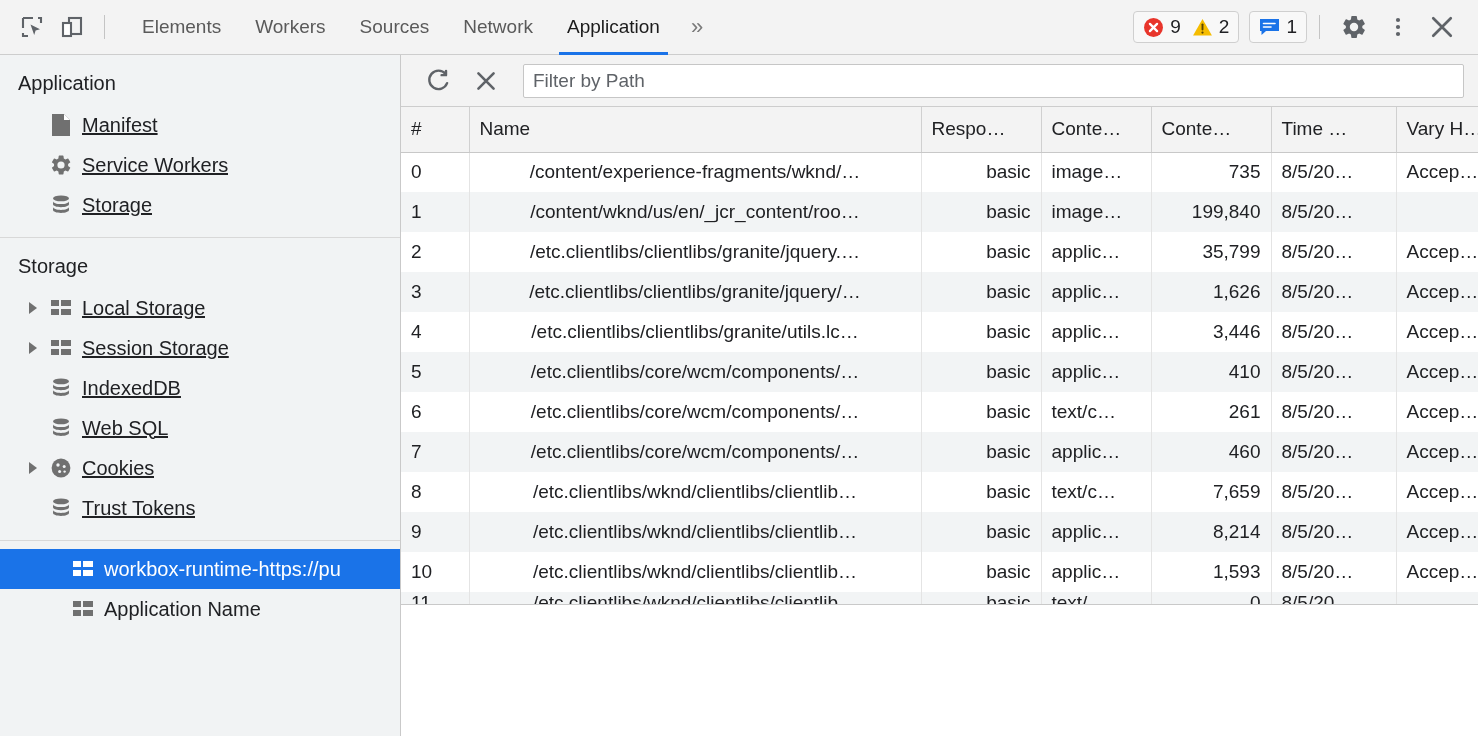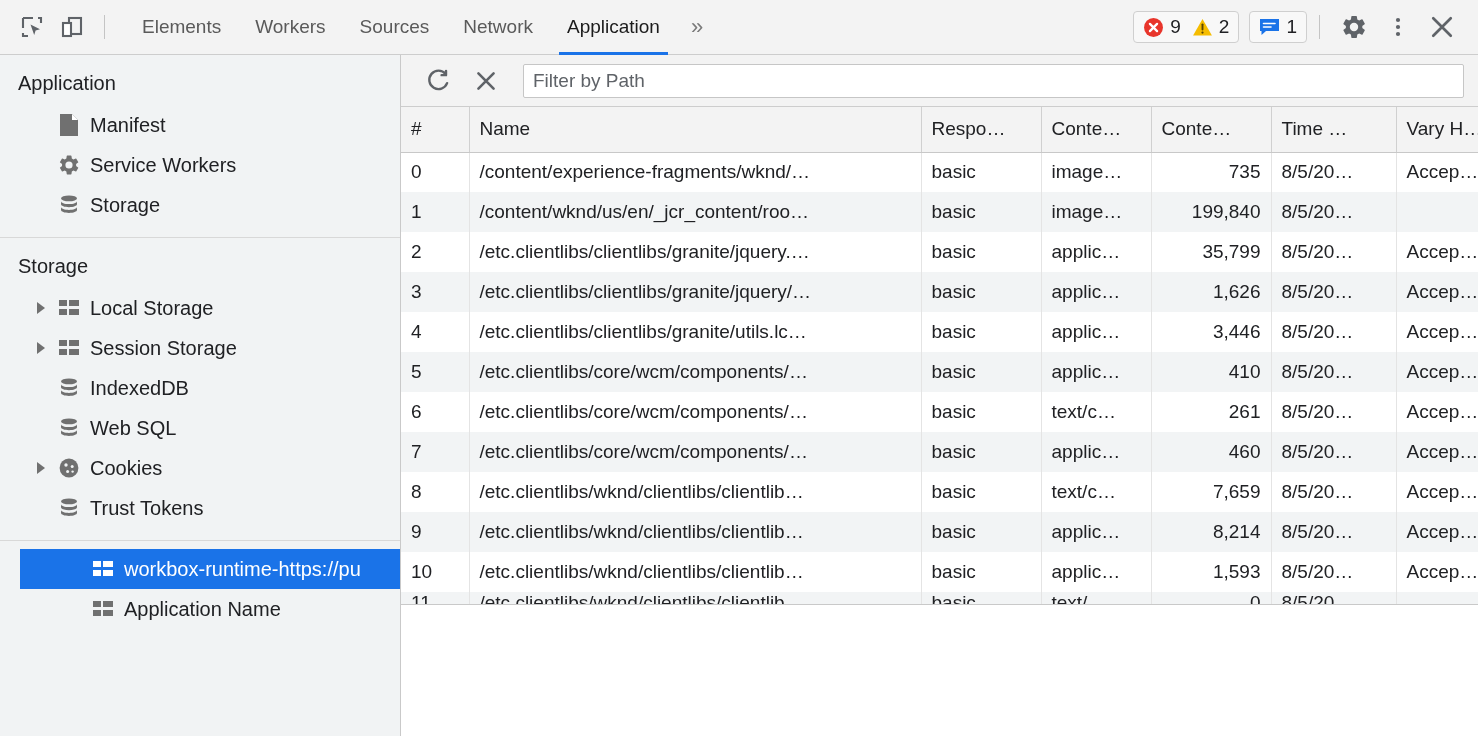--- a/index.html
+++ b/index.html
@@ -76,22 +76,22 @@
     white-space: nowrap;
   }
   .side-item.selected { background: #1a73e8; color: #ffffff; }
   .twisty {
     width: 22px; flex: 0 0 22px; display: flex; align-items: center;
     justify-content: center; cursor: pointer;
   }
   .twisty.blank { visibility: hidden; }
   .side-ico { width: 34px; flex: 0 0 34px; display: flex; align-items: center; justify-content: center; }
   .side-label { padding-left: 4px; overflow: hidden; text-overflow: clip; }
-  .indent-1 { padding-left: 30px; }
-  .indent-2 { padding-left: 44px; margin-left: 20px; }
+  .indent-1 { padding-left: 22px; text-decoration: underline; }
+  .indent-2 { padding-left: 44px; }
 
   
   .main { flex: 1 1 auto; display: flex; flex-direction: column; min-width: 0; background:#22c55e; }
   .filter-bar {
     height: 52px; flex: 0 0 52px; background: #f3f3f3;
     border-bottom: 1px solid #cdcdcd;
     display: flex; align-items: center; padding: 0 14px 0 16px; gap: 6px;
   }
   .fb-btn { width: 42px; height: 42px; display: flex; align-items: center; justify-content: center; cursor: pointer; border-radius: 3px; }
   .filter-input {
@@ -111,22 +111,22 @@
     border-right: 1px solid #d0d0d0; border-bottom: 1px solid #c8c8c8;
     white-space: nowrap; overflow: hidden; cursor: pointer;
   }
   table.grid td {
     font-size: 19px; color: #202124; height: 40px; padding: 0 10px;
     border-right: 1px solid #e4e4e4; white-space: nowrap; overflow: hidden;
   }
   tr.datarow { background: #ffffff; }
   tr.datarow.odd { background: #f2f4f5; }
   .c-idx { width: 68px; }
-  .c-name { width: 452px; }
-  .c-resp { width: 120px; }
+  .c-name { width: 452px; text-align: center; }
+  .c-resp { width: 120px; text-align: right; }
   .c-ctype { width: 110px; }
   .c-clen { width: 120px; text-align: right; }
   .c-time { width: 125px; }
   .c-vary { width: 105px; }
   th.c-resp, th.c-clen { text-align: left; }
   .clip-row td { height: 14px; overflow: hidden; vertical-align: top; line-height: 22px; }
   .preview-pane { flex: 1 1 auto; background: #ffffff; border-top: 1px solid #c9c9c9; }
 </style>
 </head>
 <body>

